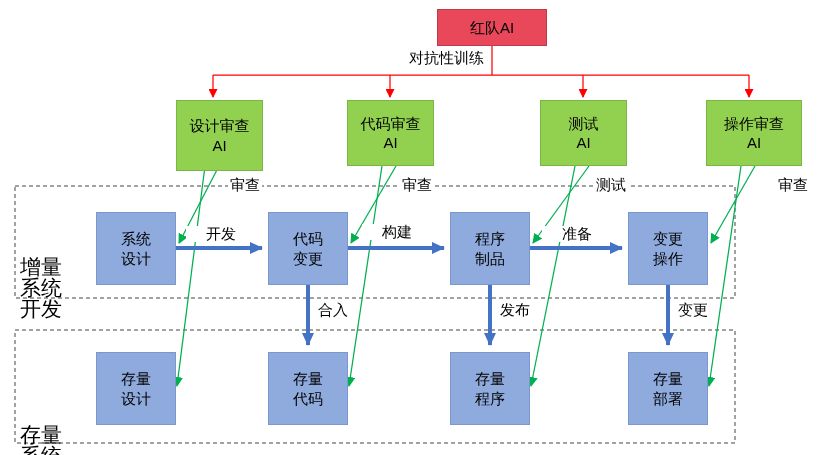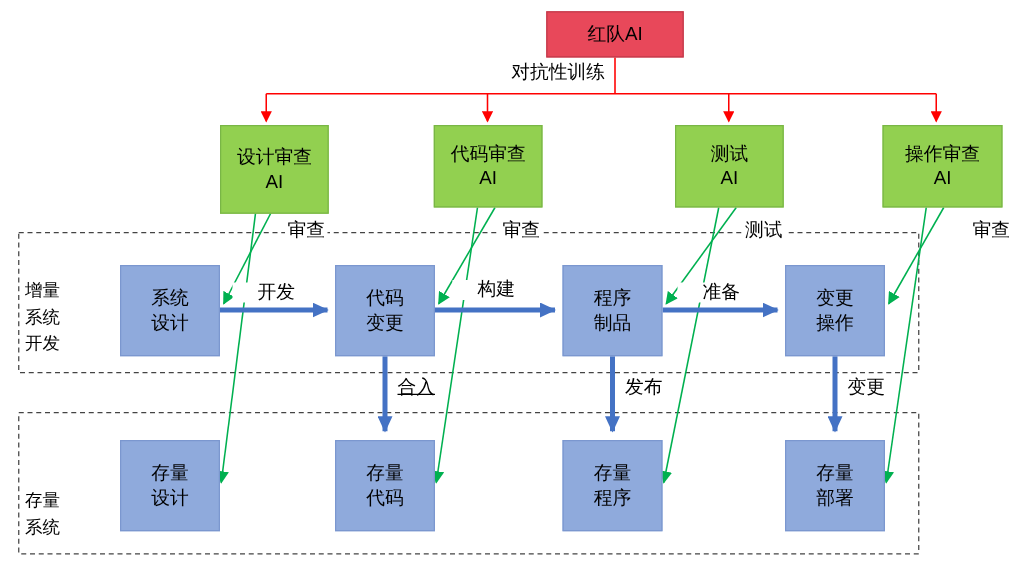--- a/index.html
+++ b/index.html
@@ -36,24 +36,25 @@
     line-height: 16px;
     color: #000;
     background: #fff;
     padding: 0 2px;
     white-space: nowrap;
   }
   .lbl.center { text-align: center; }
 
   .region-label {
     position: absolute;
-    font-size: 14px;
+    font-size: 21px;
     line-height: 21px;
     white-space: pre-line;
     color: #000;
+    margin-top: 34px;
   }
 
   svg .ln-red   { stroke: var(--red-line, #ff0000);  stroke-width: 1.25; fill: none; }
   svg .ln-green { stroke: var(--green-line,#00b050); stroke-width: 1.25; fill: none; }
   svg .ln-blue  { stroke: var(--blue-arrow,#4472c4); stroke-width: 4;    fill: none; }
   svg .dashed   { fill: none; stroke: #444; stroke-width: 1; stroke-dasharray: 4 3; }
   .mk-red   { fill: var(--red-line, #ff0000); }
   .mk-green { fill: var(--green-line, #00b050); }
   .mk-blue  { fill: var(--blue-arrow, #4472c4); }
 </style>
@@ -148,17 +149,17 @@
   <div class="node blue" style="left:268px;top:352px;width:80px;height:73px;">存量
 代码</div>
   <div class="node blue" style="left:450px;top:352px;width:80px;height:73px;">存量
 程序</div>
   <div class="node blue" style="left:628px;top:352px;width:80px;height:73px;">存量
 部署</div>
 
   <span class="lbl center" style="left:186px;top:226px;width:70px;">开发</span>
   <span class="lbl center" style="left:362px;top:224px;width:70px;">构建</span>
   <span class="lbl center" style="left:542px;top:226px;width:70px;text-align:center;">准备</span>
-  <span class="lbl" style="left:316px;top:302px;text-decoration:underline;">合入</span>
+  <span class="lbl" style="left:316px;top:302px;">合入</span>
   <span class="lbl" style="left:498px;top:302px;">发布</span>
   <span class="lbl" style="left:676px;top:302px;">变更</span>
 
 </div>
 
 </body></html>

